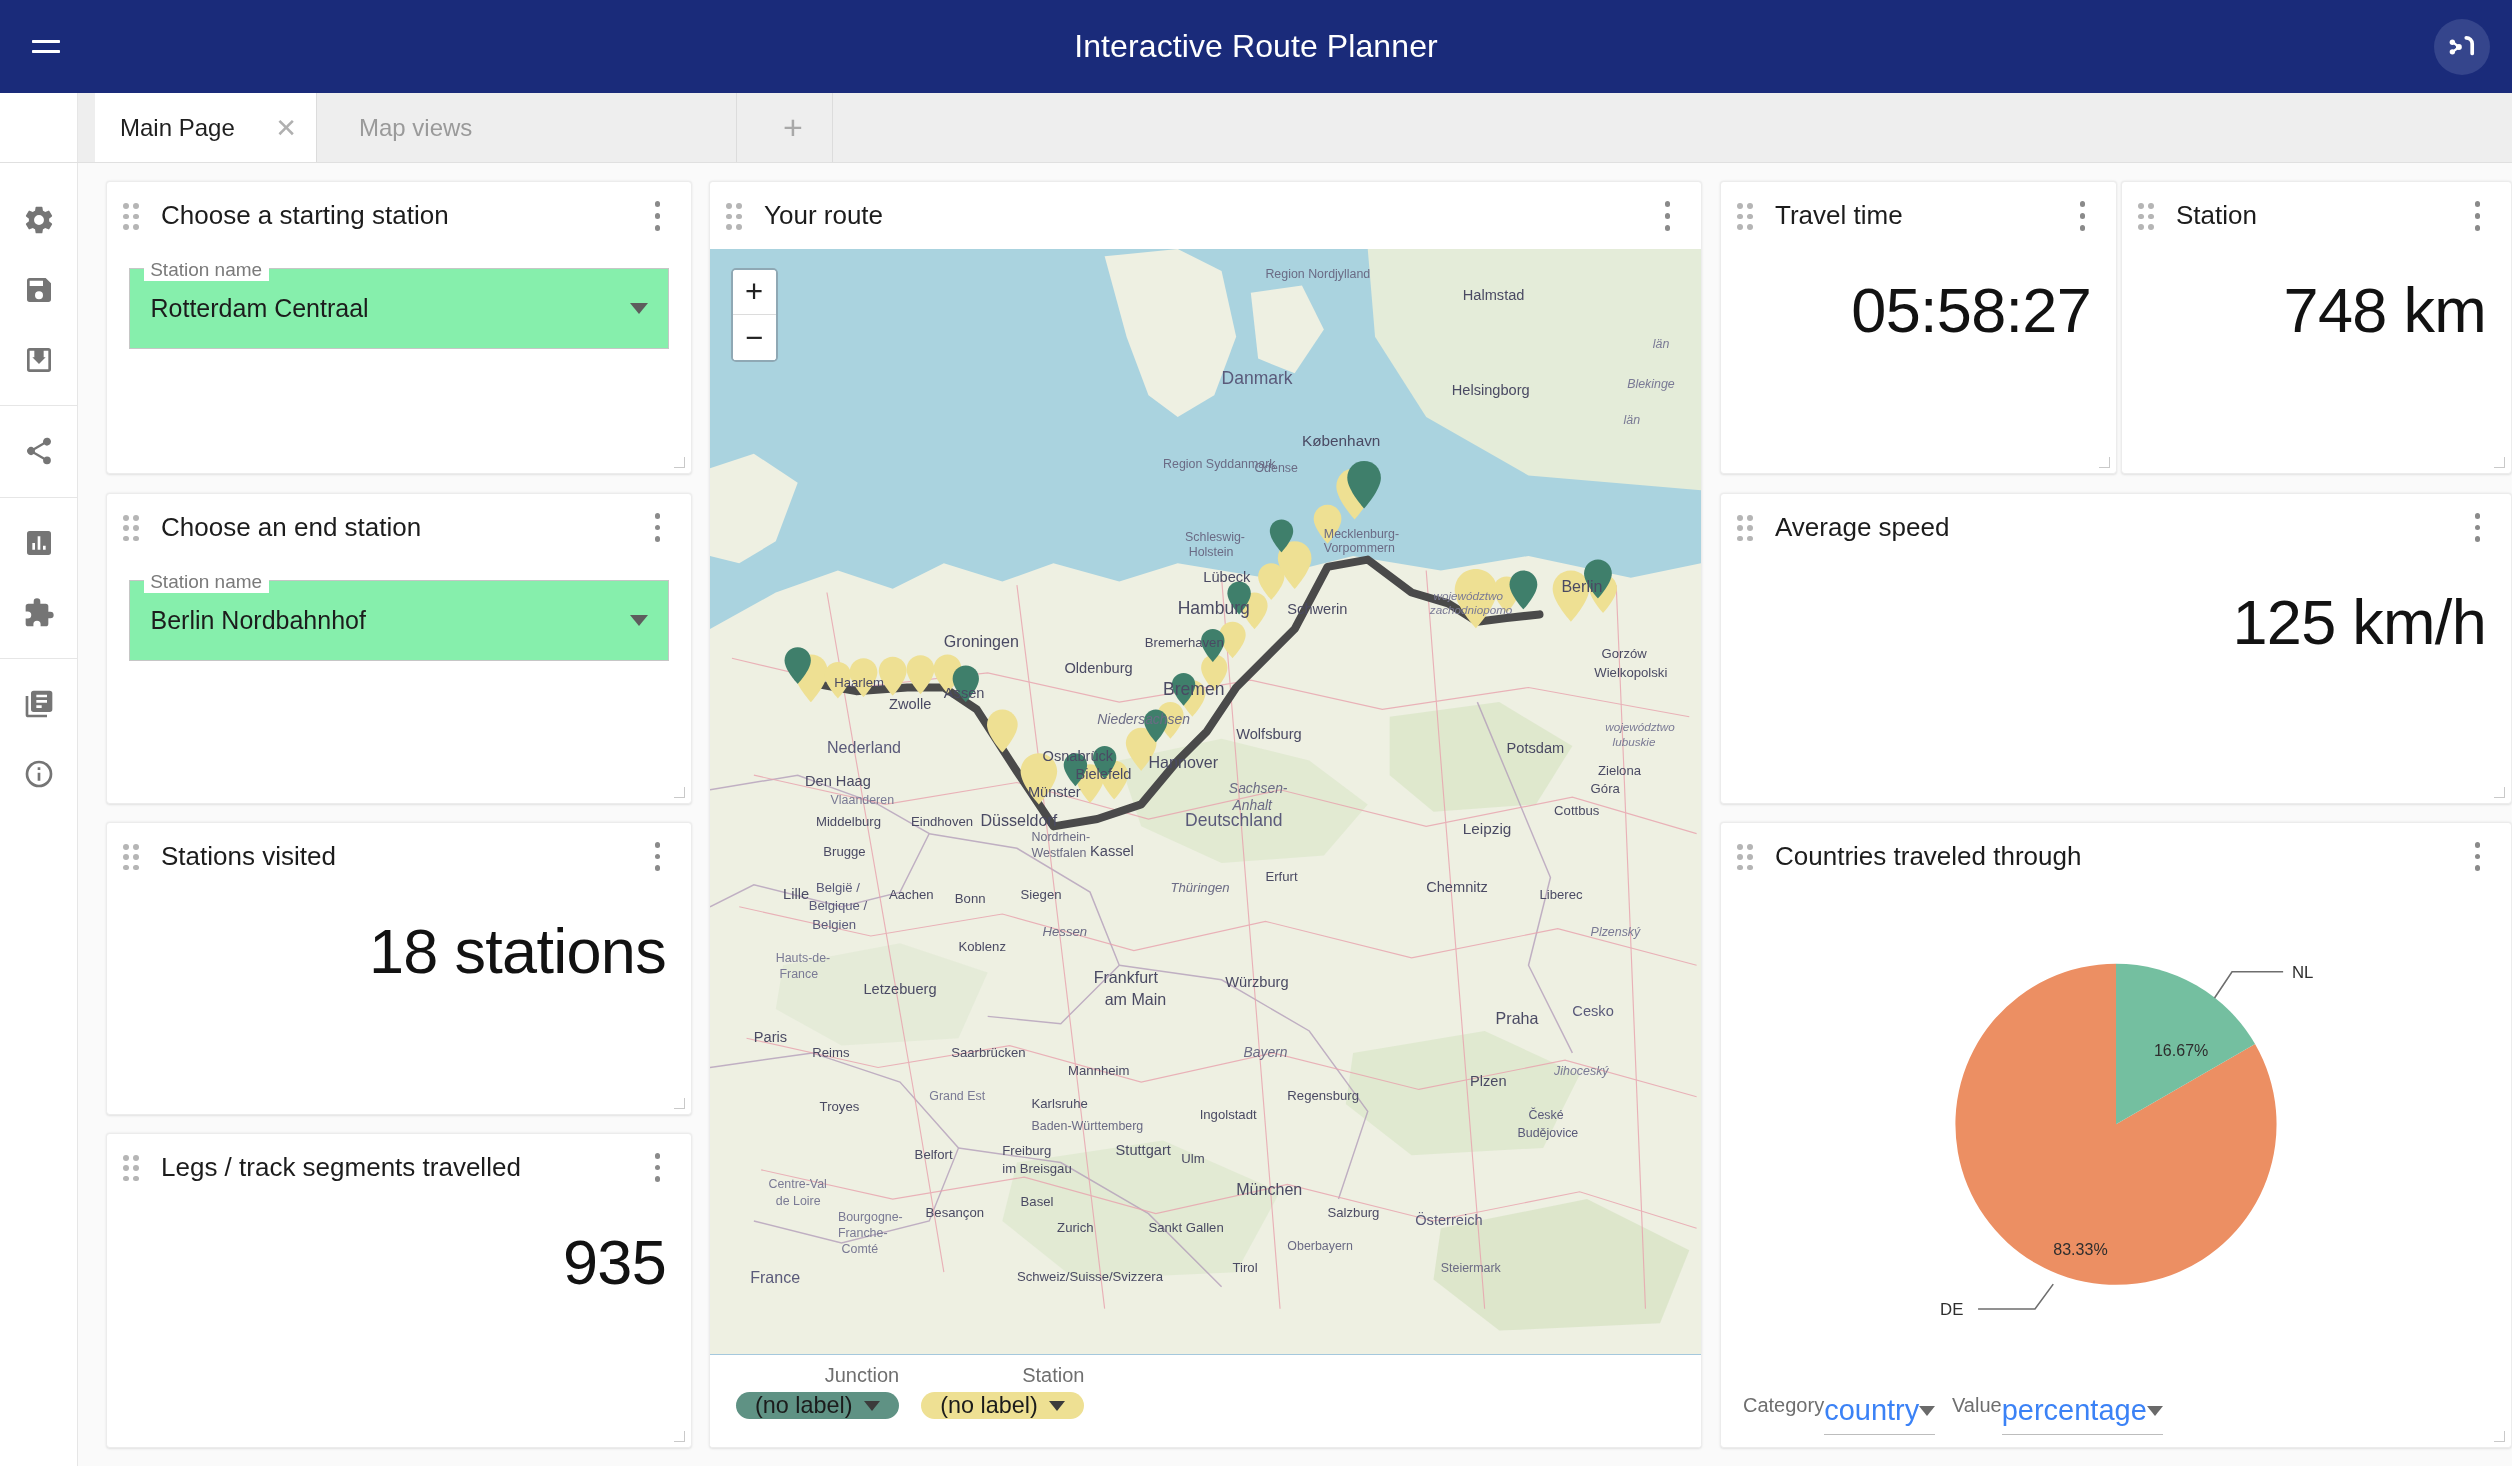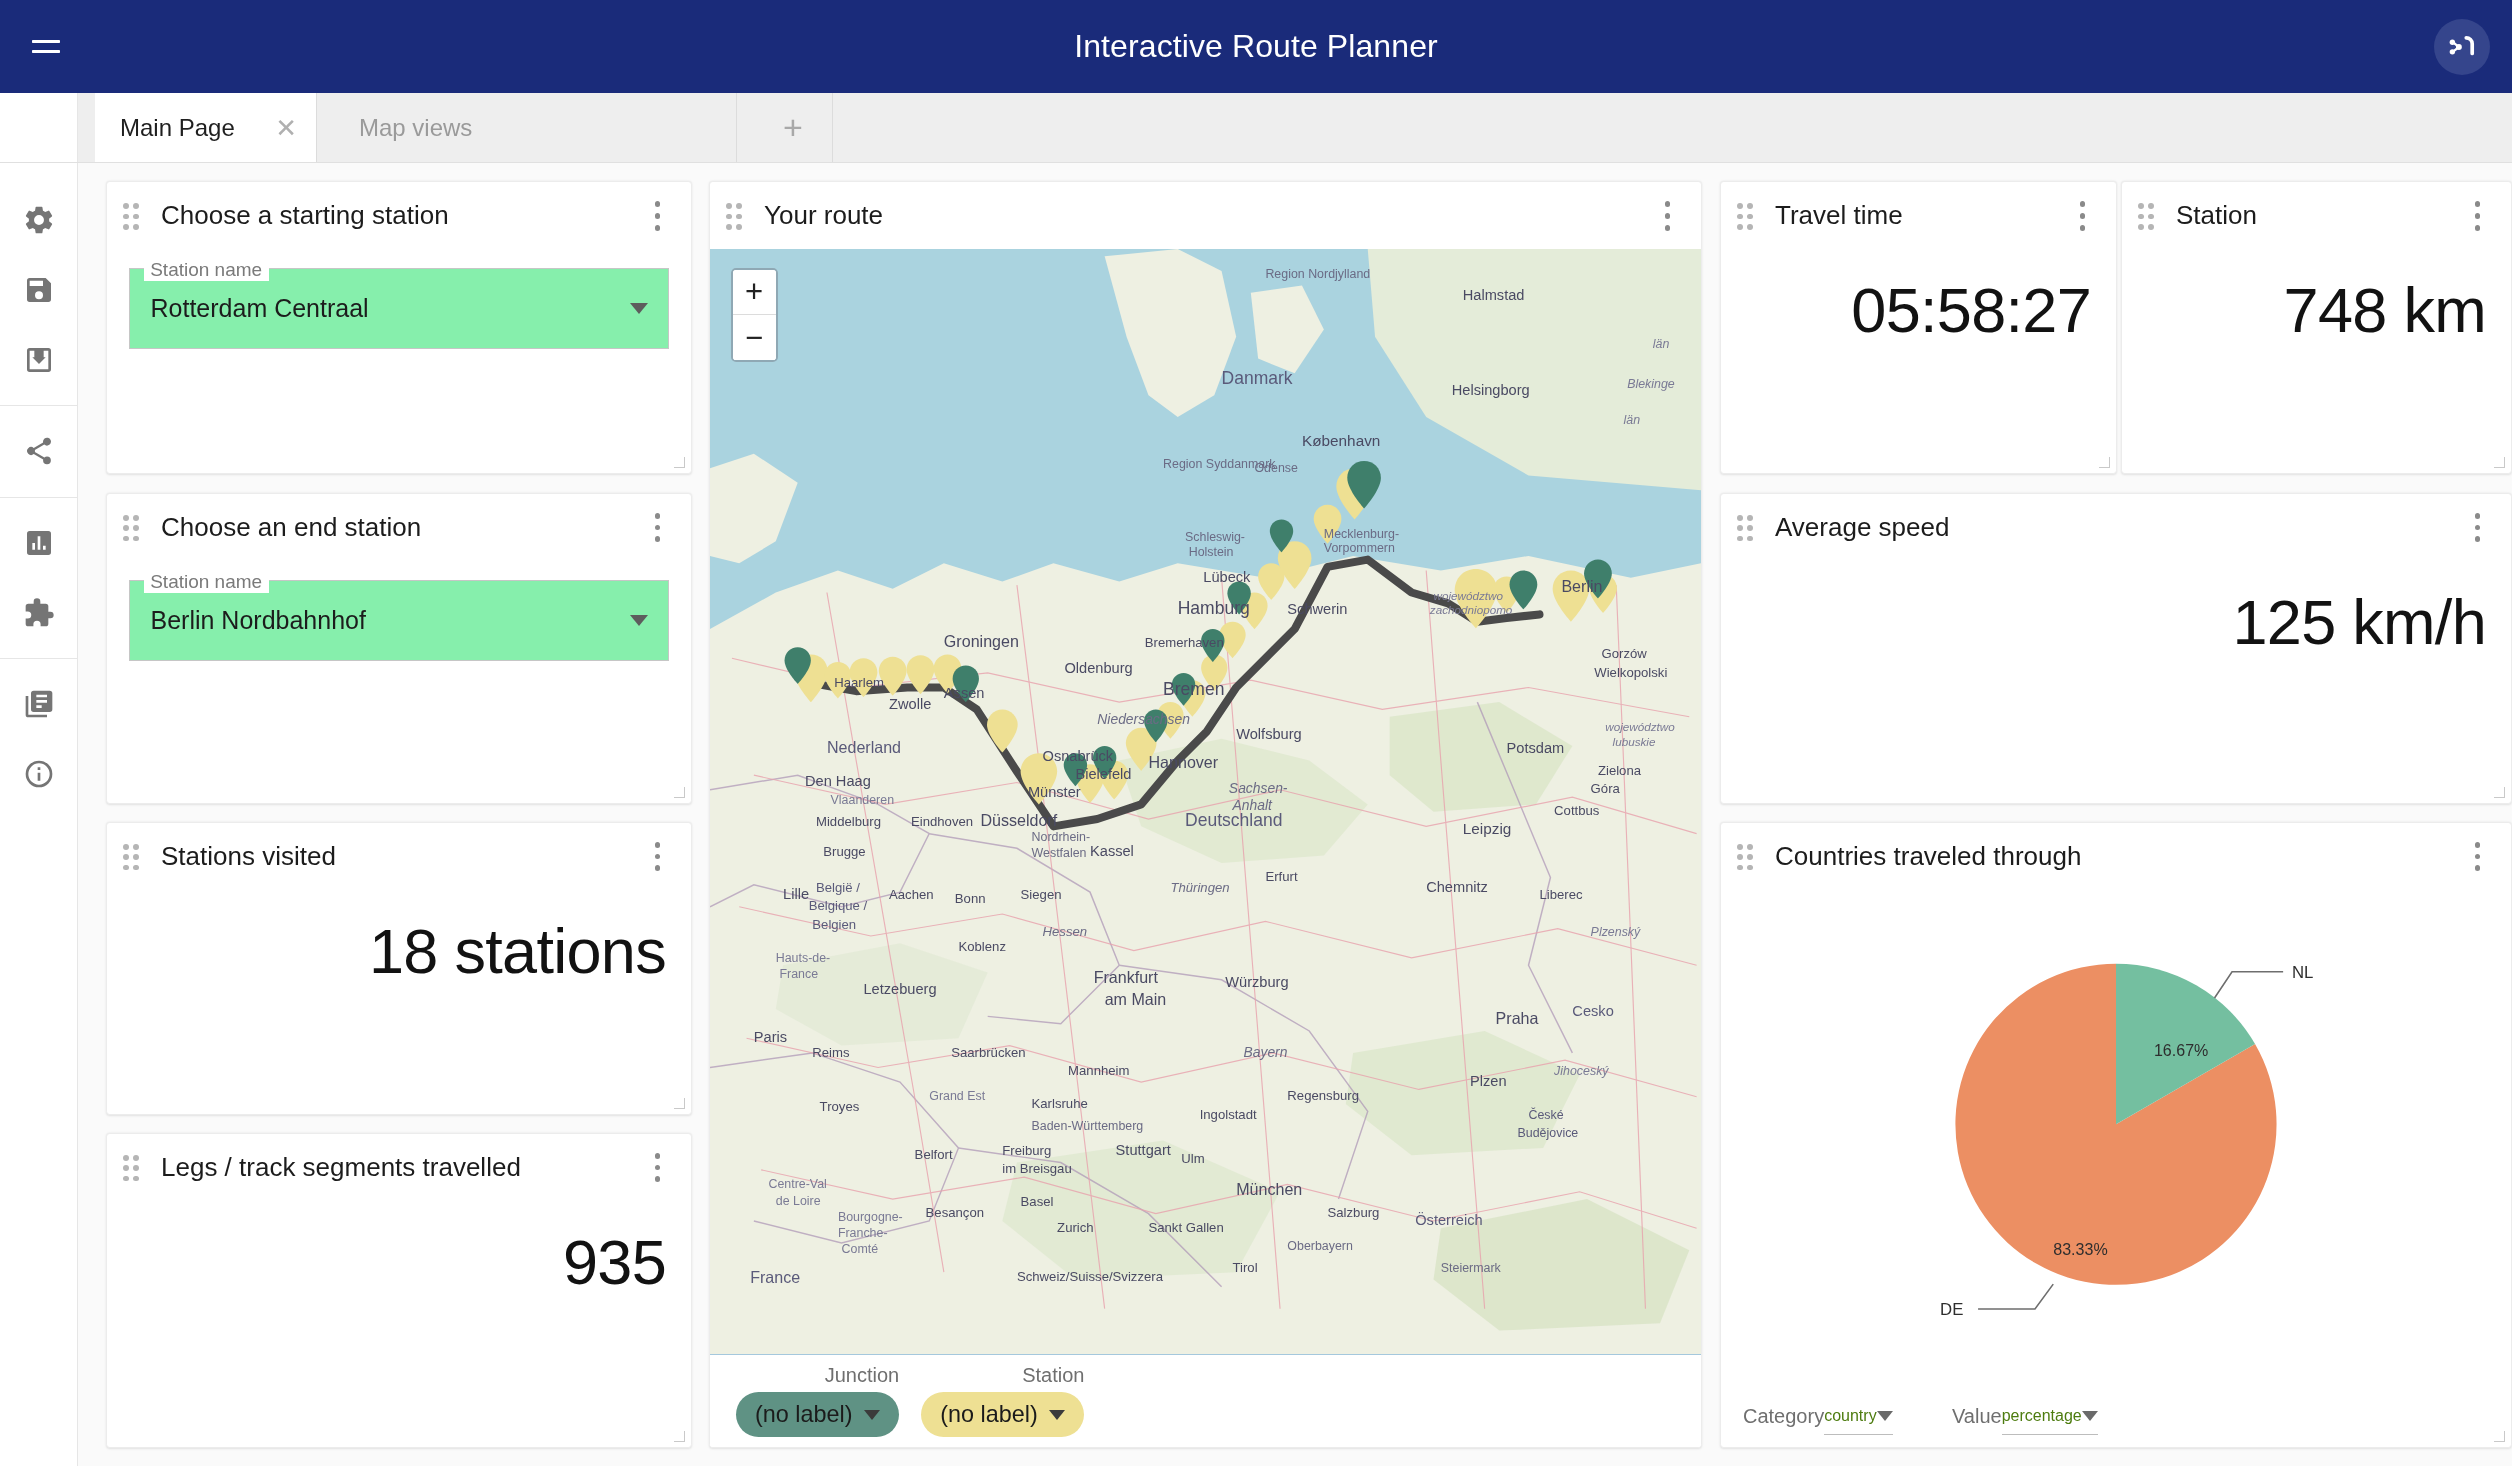--- a/index.html
+++ b/index.html
@@ -157,41 +157,41 @@
   .zoomctl div:first-child { border-bottom: 1.5px solid #dcdcdc; }
 
   .map-footer {
     position: absolute; left: 0; right: 0; bottom: 0; height: 92px;
     background: #fff; display: flex; align-items: flex-start; padding: 8.8px 0 0 26px; gap: 22px;
   }
   .chipgroup { display: flex; flex-direction: column; }
   .chip-label { font-size: 20px; color: #6f6f6f; margin-bottom: 5.1px; margin-left: 2.9px; }
   .chip {
     display: inline-flex; align-items: center; gap: 11.7px;
-    height: 45px; padding: 0 19px; border-radius: 23.4px;
+    height: 27px; padding: 0 19px; border-radius: 23.4px;
     font-size: 23.4px; color: #1b1b1b; cursor: pointer; white-space: nowrap;
   }
   .chip .tri {
     width: 0; height: 0; border-left: 8.8px solid transparent;
     border-right: 8.8px solid transparent; border-top: 10.3px solid #3b3b3b;
   }
 
   
   .pie-area { position: absolute; left: 0; right: 0; top: 67px; bottom: 95px; }
 
   .selects {
     position: absolute; left: 22px; bottom: 11.7px; display: flex; gap: 44px;
   }
   .sel { display: flex; flex-direction: row; width: 165px; }
   .sel-label { font-size: 20px; color: #6f6f6f; margin-bottom: 7.3px; }
   .sel-box {
     display: flex; align-items: center; border-bottom: 0.7px solid #bdbdbd;
     padding-bottom: 7.3px; cursor: pointer;
   }
-  .sel-value { font-size: 16px; color: #4d7c0f; }
+  .sel-value { font-size: 29px; color: #3b82f6; }
   .sel-arrow {
     margin-left: auto; width: 0; height: 0;
     border-left: 8.8px solid transparent; border-right: 8.8px solid transparent;
     border-top: 10.3px solid #6a6a6a;
   }
 </style>
 </head>
 <body>
 
 <div class="topbar">

